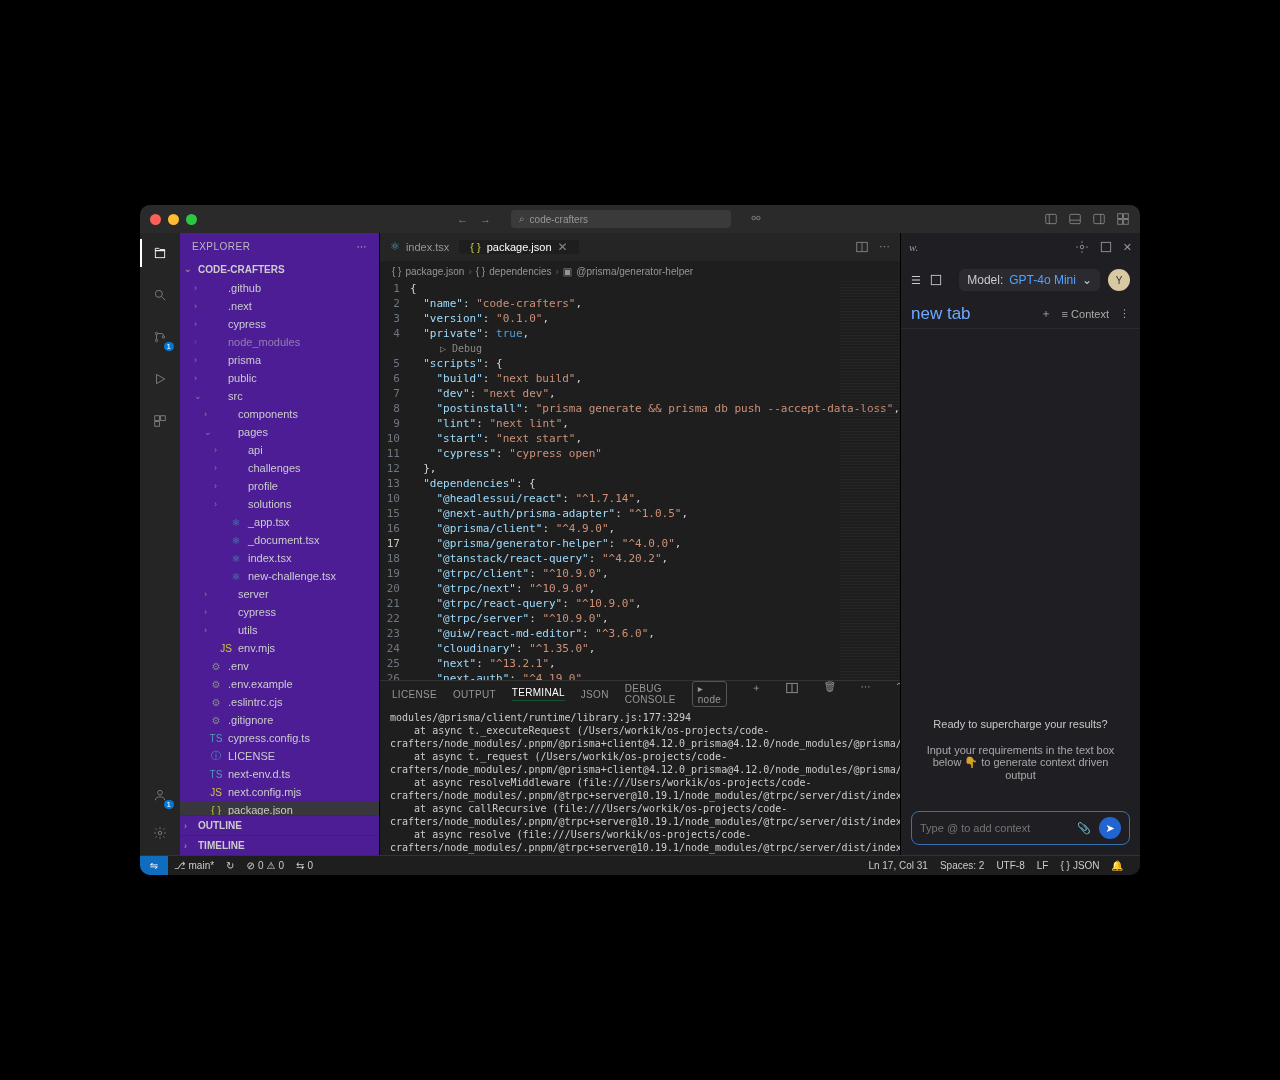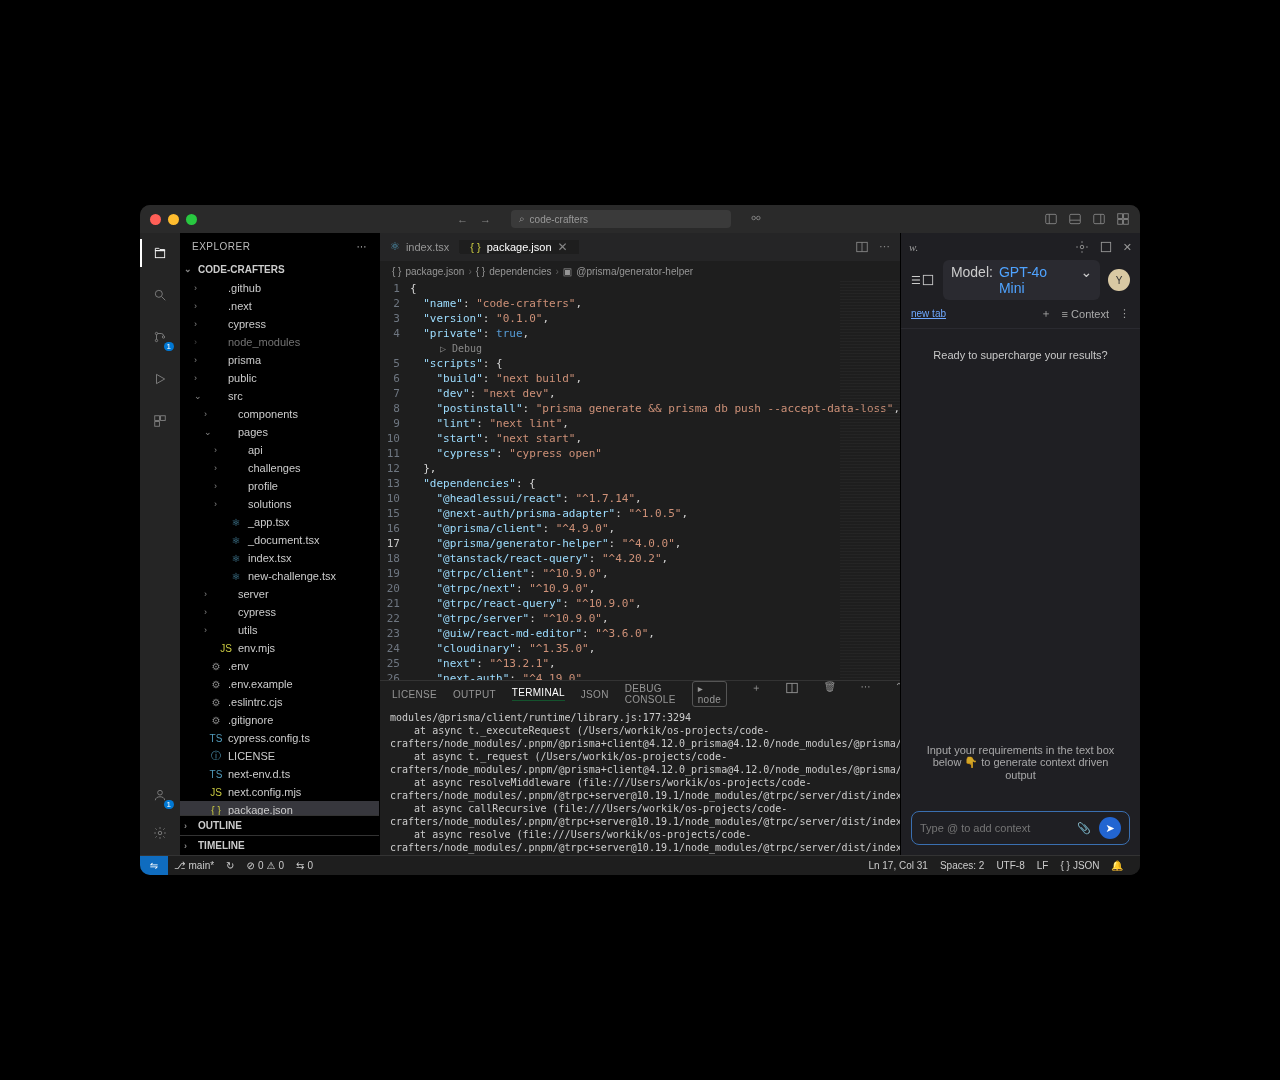--- a/index.html
+++ b/index.html
@@ -23,21 +23,21 @@
 
 
 .activitybar { width: 40px; background: #252525; display: flex; flex-direction: column; align-items: center; padding-top: 8px; gap: 18px; color: #858585; flex-shrink: 0; }
 .activitybar .ab-item { width: 24px; height: 24px; display: flex; align-items: center; justify-content: center; position: relative; }
 .activitybar .ab-item.active { color: #fff; }
 .activitybar .ab-item.active::before { content: ""; position: absolute; left: -8px; top: -2px; bottom: -2px; width: 2px; background: #fff; }
 .ab-bottom { margin-top: auto; margin-bottom: 10px; display: flex; flex-direction: column; gap: 14px; }
 .badge-mini { position: absolute; bottom: -2px; right: -2px; background: #0078d4; color: #fff; border-radius: 8px; font-size: 8px; padding: 0 3px; }
 
 
-.sidebar { width: 200px; background: #000000; display: flex; flex-direction: column; border-right: 1px solid #000; flex-shrink: 0; }
+.sidebar { width: 200px; background: #4c1d95; display: flex; flex-direction: column; border-right: 1px solid #000; flex-shrink: 0; }
 .sidebar-header { height: 26px; display: flex; align-items: center; justify-content: space-between; padding: 0 12px; font-size: 10px; color: #bbb; letter-spacing: .5px; }
 .section-title { height: 20px; display: flex; align-items: center; padding: 0 4px; font-size: 10px; font-weight: 600; color: #ccc; gap: 4px; }
 .tree { flex: 1; overflow: auto; font-size: 11px; }
 .tree-item { height: 18px; display: flex; align-items: center; gap: 5px; color: #ccc; white-space: nowrap; }
 .tree-item.selected { background: #37373d; }
 .tree-item .fi { width: 14px; text-align: center; font-size: 10px; }
 .chev { width: 10px; display: inline-block; color: #888; font-size: 9px; }
 .section-collapsed { height: 20px; display: flex; align-items: center; padding: 0 4px; font-size: 10px; font-weight: 600; color: #ccc; gap: 4px; border-top: 1px solid #333; }
 
 
@@ -65,27 +65,27 @@
 .panel { height: 175px; border-top: 1px solid #333; display: flex; flex-direction: column; }
 .panel-tabs { height: 26px; display: flex; align-items: center; gap: 16px; padding: 0 12px; font-size: 10px; color: #969696; letter-spacing: .3px; }
 .panel-tabs .pt.active { color: #fff; border-bottom: 1px solid #14532d; padding-bottom: 2px; }
 .panel-tabs .pt-actions { margin-left: auto; display: flex; gap: 24px; color: #999; }
 .term-body { flex: 1; overflow: hidden; padding: 4px 10px; font-family: Menlo, Consolas, monospace; font-size: 10px; line-height: 13px; color: #ccc; white-space: pre-wrap; }
 
 
 .aipanel { width: 240px; background: #1f1f23; display: flex; flex-direction: column; border-left: 1px solid #000; flex-shrink: 0; }
 .ai-top { height: 28px; display: flex; align-items: center; justify-content: flex-end; gap: 10px; padding: 0 8px; color: #999; font-size: 11px; }
 .ai-model-row { height: 38px; display: flex; align-items: center; justify-content: space-between; padding: 0 10px; }
-.model-pill { background: #2a2a30; border-radius: 6px; padding: 4px 8px; display: flex; align-items: flex-start; gap: 6px; font-size: 14px; }
+.model-pill { background: #2a2a30; border-radius: 6px; padding: 4px 8px; display: flex; align-items: flex-start; gap: 6px; font-size: 12px; margin-left: 8px; }
 .model-pill .mname { color: #4fa3ff; }
 .avatar { width: 22px; height: 22px; border-radius: 50%; background: #d9c9a3; color: #333; display: flex; align-items: center; justify-content: center; font-size: 10px; }
 .ai-tabs { height: 30px; display: flex; align-items: center; justify-content: space-between; padding: 0 10px; border-bottom: 1px solid #2a2a30; }
-.ai-tabs .newtab { color: #6ea8ff; font-size: 10px; text-decoration: underline; }
+.ai-tabs .newtab { color: #6ea8ff; font-size: 17px; }
 .ai-tabs .ctxt { color: #aaa; font-size: 11px; display: flex; gap: 10px; align-items: center; }
-.ai-body { flex: 1; display: flex; flex-direction: column; align-items: center; justify-content: space-between; text-align: center; padding: 20px; color: #c8c8c8; font-size: 11px; gap: 14px; }
+.ai-body { flex: 1; display: flex; flex-direction: column; align-items: center; justify-content: flex-end; text-align: center; padding: 20px; color: #c8c8c8; font-size: 11px; gap: 14px; }
 .ai-input-wrap { padding: 10px; }
 .ai-input { border: 1px solid #3a6fb0; border-radius: 8px; height: 34px; display: flex; align-items: center; padding: 0 8px; gap: 8px; }
 .ai-input input { flex: 1; background: transparent; border: 0; outline: 0; color: #ccc; font-size: 11px; }
 .send-btn { width: 22px; height: 22px; border-radius: 50%; background: #2265d1; display: flex; align-items: center; justify-content: center; color: #fff; }
 
 
 .statusbar { height: 20px; background: #1e1e1e; border-top: 1px solid #333; display: flex; align-items: center; font-size: 10px; color: #ccc; padding-right: 10px; }
 .sb-remote { background: #0f6cbf; height: 100%; width: 28px; display: flex; align-items: center; justify-content: center; color: #fff; }
 .statusbar .sb-item { padding: 0 6px; display: flex; align-items: center; gap: 3px; }
 .statusbar .sb-right { margin-left: auto; display: flex; text-align: center; }

